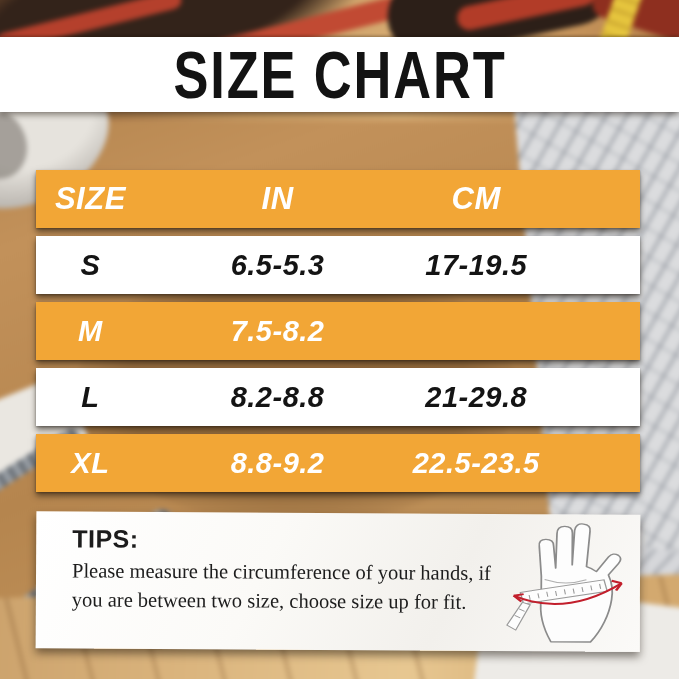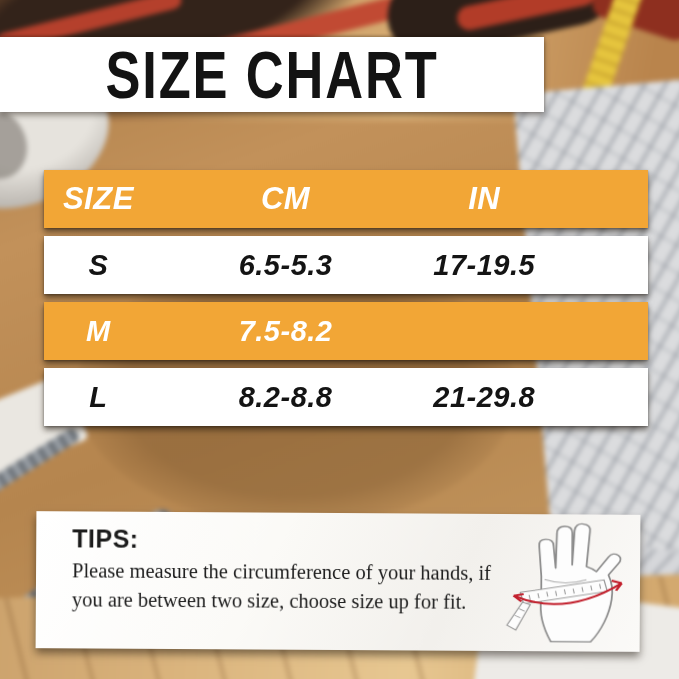--- a/index.html
+++ b/index.html
@@ -70,32 +70,32 @@
       repeating-linear-gradient(78deg, rgba(120,80,40,.28) 0 4px, rgba(0,0,0,0) 4px 64px),
       linear-gradient(95deg,#caa06a 0,#dbb57e 30%,#e7c791 58%,#d3a96f 85%);
     transform: rotate(-2deg); }
   .b-paperbr { left:492px; top:612px; width:240px; height:120px; border-radius:8px;
     background:#edebe7; transform: rotate(7deg); }
   .b-midshade { left:90px; top:270px; width:440px; height:270px; border-radius:50%;
     background: radial-gradient(ellipse, rgba(85,55,25,.28) 0 55%, rgba(0,0,0,0) 75%); }
 
   
   .title-band {
-    position:absolute; left:0; top:37px; width:544px; height:75px;
+    position:absolute; left:0; top:37px; width:679px; height:75px;
     background:#ffffff;
     box-shadow: 0 3px 6px rgba(30,22,14,.45), 0 -1px 3px rgba(30,22,14,.3);
     display:flex; align-items:center; justify-content:center;
   }
   .title-band h1 {
     font-size:57px; font-weight:900; color:#131313; letter-spacing:2px;
     transform: scale(.92, 1.16); white-space:nowrap;
   }
 
   
-  .size-table { position:absolute; left:44px; top:170px; width:604px; }
+  .size-table { position:absolute; left:36px; top:170px; width:604px; }
   .srow {
     height:58px; margin-bottom:8px;
     display:grid; grid-template-columns: 18% 44% 38%;
     align-items:center;
     box-shadow: 0 4px 6px rgba(25,18,10,.55), 0 1px 2px rgba(0,0,0,.3);
     font-style: italic; font-weight:700;
   }
   .srow > div { text-align:center; letter-spacing:.5px; }
   .srow > div:nth-child(3) { padding-right:98px; }
   .row-head { background:#f2a636; color:#ffffff; font-size:31px; letter-spacing:1px; }
@@ -147,36 +147,41 @@
     <div class="b-midshade"></div>
   </div>
 
   <div class="title-band">
     <h1>SIZE CHART</h1>
   </div>
 
   <div class="size-table">
     <div class="srow row-head">
       <div>SIZE</div>
+      <div>IN</div>
       <div>CM</div>
-      <div>IN</div>
     </div>
     <div class="srow row-white">
       <div>S</div>
       <div>6.5-5.3</div>
       <div>17-19.5</div>
     </div>
     <div class="srow row-yellow">
       <div>M</div>
       <div>7.5-8.2</div>
     </div>
     <div class="srow row-white">
       <div>L</div>
       <div>8.2-8.8</div>
       <div>21-29.8</div>
+    </div>
+    <div class="srow row-yellow">
+      <div>XL</div>
+      <div>8.8-9.2</div>
+      <div>22.5-23.5</div>
     </div>
   </div>
 
   <div class="tips-box">
     <div class="tips-heading">TIPS:</div>
     <div class="tips-body">Please measure the circumference of your hands, if you are between two size, choose size up for fit.</div>
 
     <svg class="hand-illo" viewBox="0 0 120 160" preserveAspectRatio="none">
 
       <path d="M 42 152

